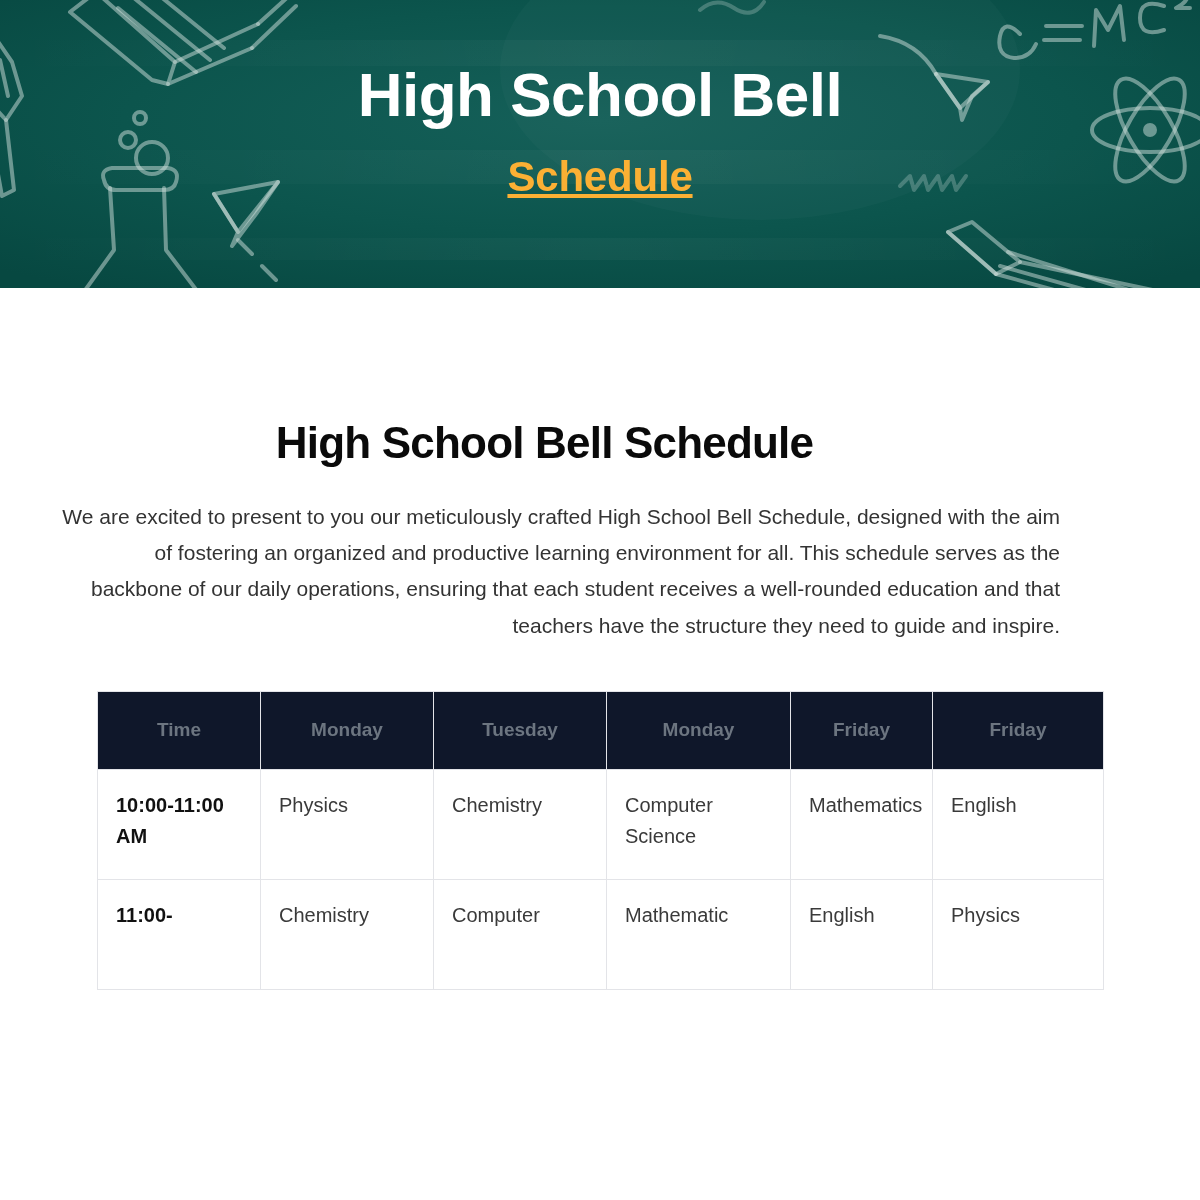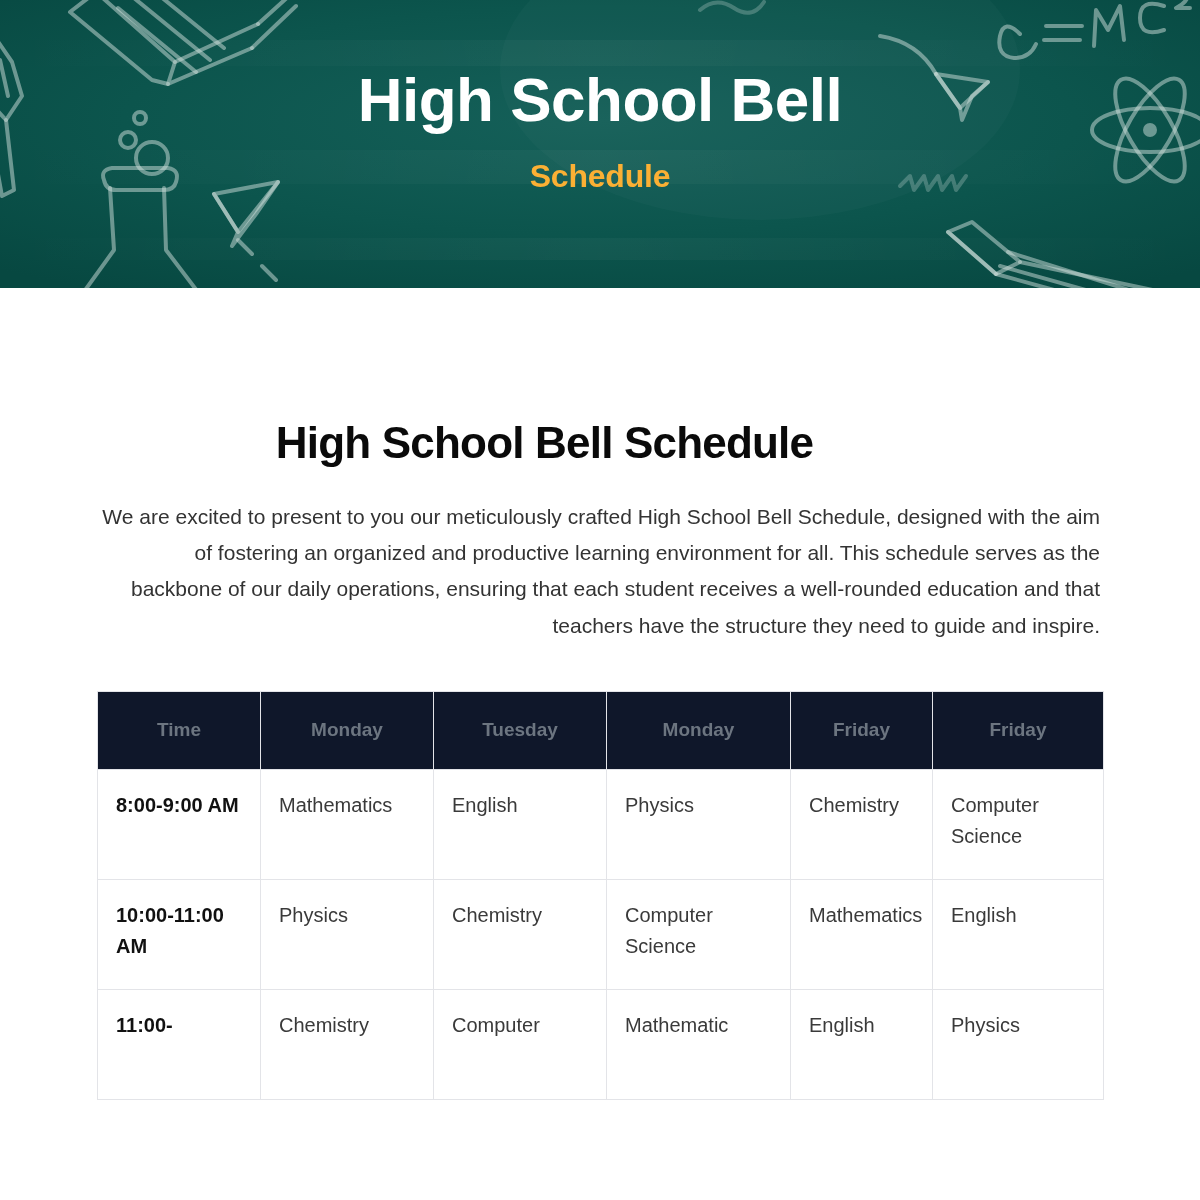--- a/index.html
+++ b/index.html
@@ -41,33 +41,34 @@
     font-size: 62px;
     font-weight: bold;
     color: #ffffff;
     letter-spacing: -0.5px;
     line-height: 1.05;
     margin: 0;
     text-align: center;
     white-space: nowrap;
   }
   .banner-subtitle {
-    font-size: 32px;
+    font-size: 42px;
     font-weight: bold;
     color: #fbb034;
     letter-spacing: -0.2px;
     line-height: 1.1;
     margin: 10px 0 0 0;
     text-align: right;
+    text-decoration: underline;
   }
 
   
   .content {
     width: 1089px;
-    padding: 0 100px;
+    padding: 0 60px;
   }
   .page-title {
     margin: 0;
     padding-top: 130px;
     text-align: center;
     font-size: 44px;
     font-weight: bold;
     color: #0a0a0a;
     letter-spacing: -0.8px;
     line-height: 1.15;
@@ -241,28 +242,20 @@
         <th>Time</th>
         <th>Monday</th>
         <th>Tuesday</th>
         <th>Monday</th>
         <th>Friday</th>
         <th>Friday</th>
       </tr>
     </thead>
     <tbody>
       <tr>
-        <td class="time-cell">8:00-9:00 AM</td>
-        <td>Mathematics</td>
-        <td>English</td>
-        <td>Physics</td>
-        <td>Chemistry</td>
-        <td>Computer Science</td>
-      </tr>
-      <tr>
         <td class="time-cell">10:00-11:00 AM</td>
         <td>Physics</td>
         <td>Chemistry</td>
         <td>Computer Science</td>
         <td>Mathematics</td>
         <td>English</td>
       </tr>
       <tr>
         <td class="time-cell">11:00-</td>
         <td>Chemistry</td>

